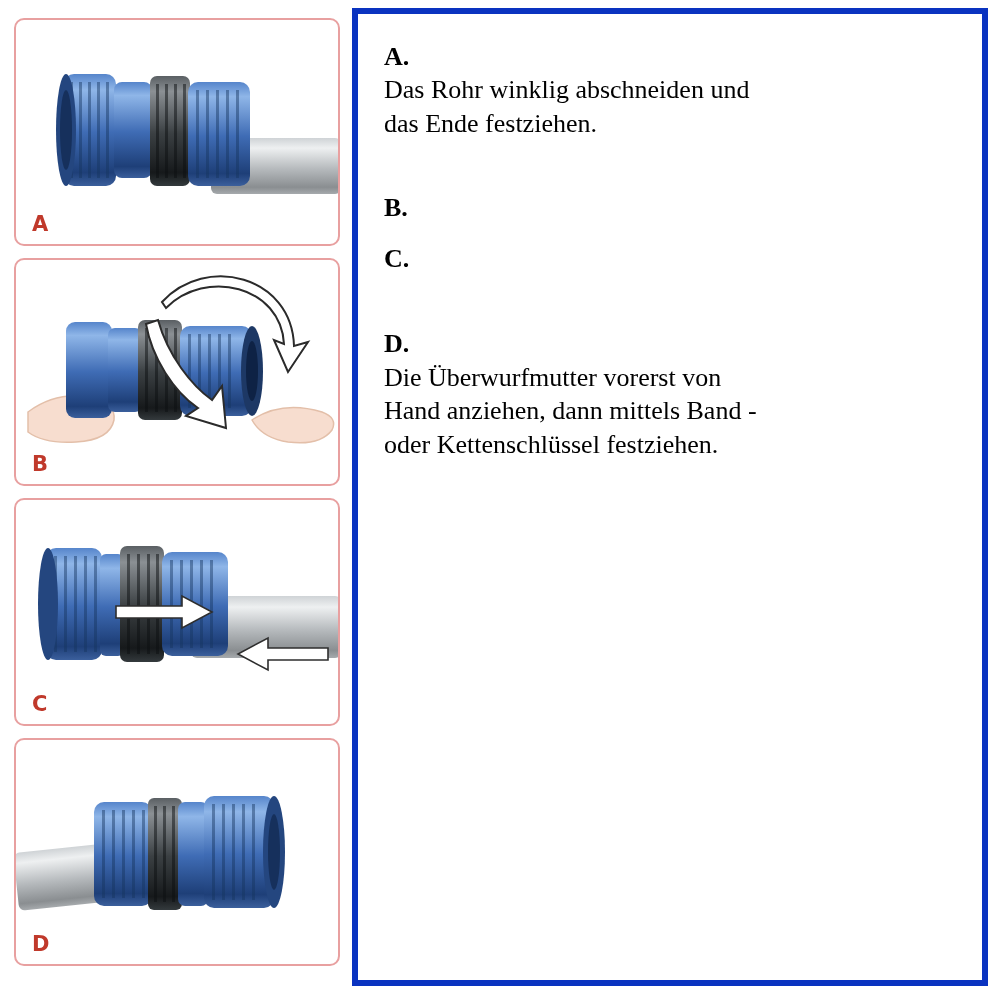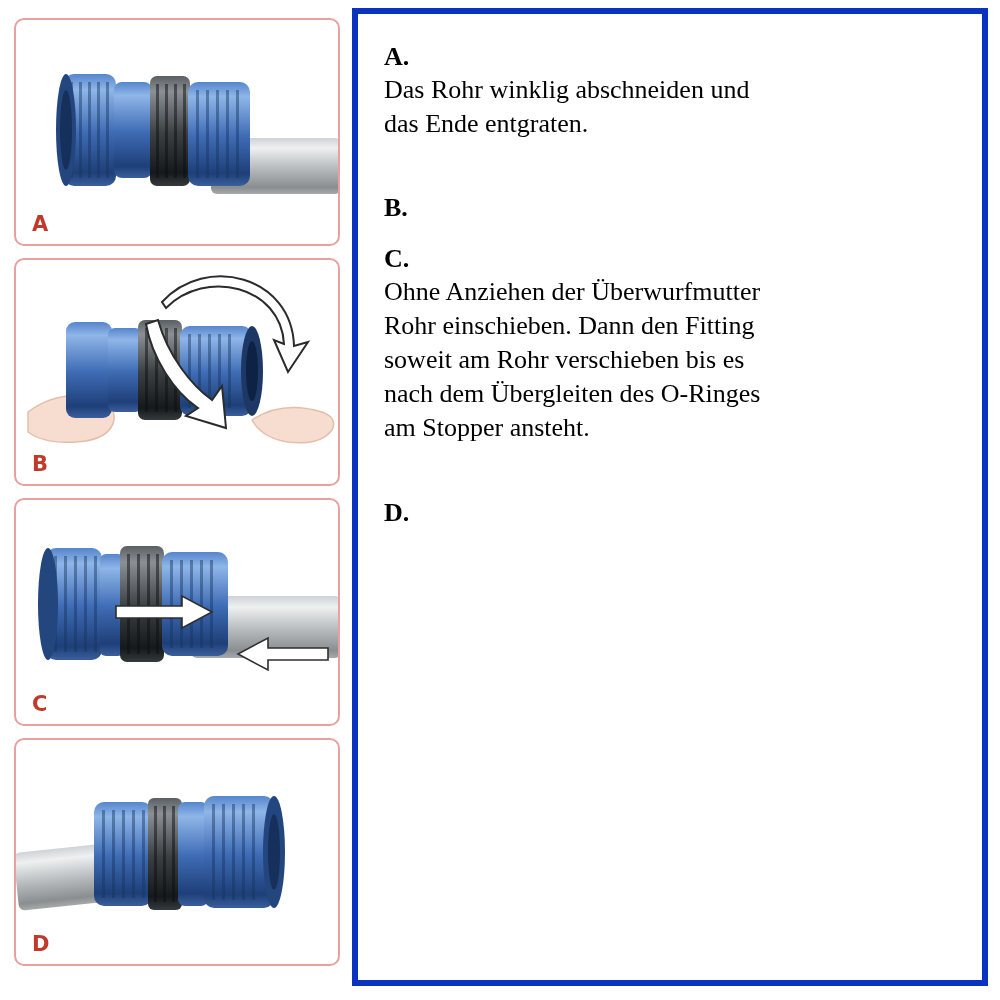--- a/index.html
+++ b/index.html
@@ -278,37 +278,35 @@
       </div>
       <div class="panel-letter">D</div>
     </div>
   </div>
 
   <div class="textbox">
 
     <div class="step">
       <div class="step-letter">A.</div>
       <div class="step-text">Das Rohr winklig abschneiden und
-das Ende entgraten.</div>
+das Ende festziehen.</div>
     </div>
     <div class="gap-a"></div>
 
     <div class="step">
       <div class="step-letter">B.</div>
     </div>
     <div class="gap-b"></div>
 
     <div class="step">
       <div class="step-letter">C.</div>
-      <div class="step-text">Ohne Anziehen der Überwurfmutter
-Rohr einschieben. Dann den Fitting
-soweit am Rohr verschieben bis es
-nach dem Übergleiten des O-Ringes
-am Stopper ansteht.</div>
     </div>
     <div class="gap-d"></div>
 
     <div class="step">
       <div class="step-letter">D.</div>
+      <div class="step-text">Die Überwurfmutter vorerst von
+Hand anziehen, dann mittels Band -
+oder Kettenschlüssel festziehen.</div>
     </div>
 
   </div>
 </div>
 
 </body></html>

